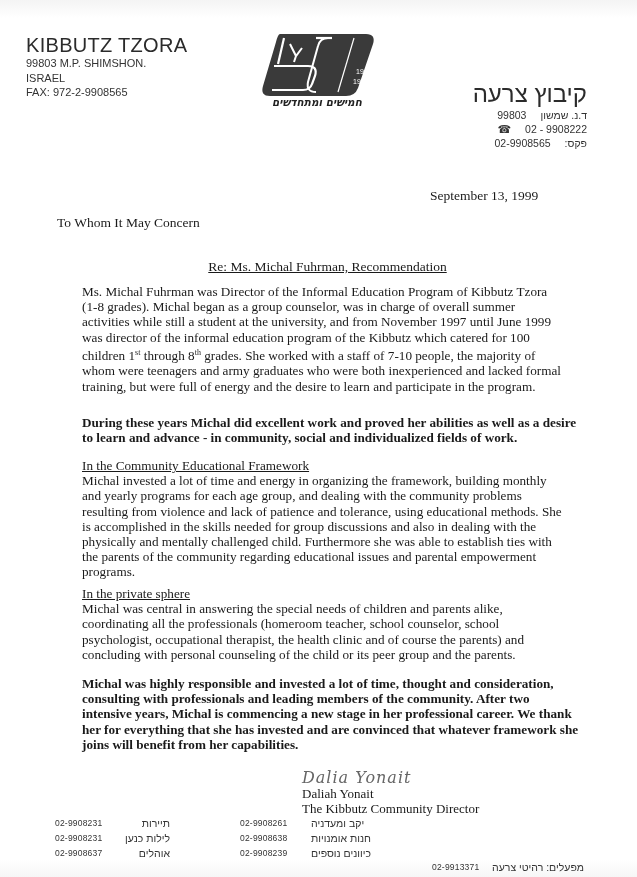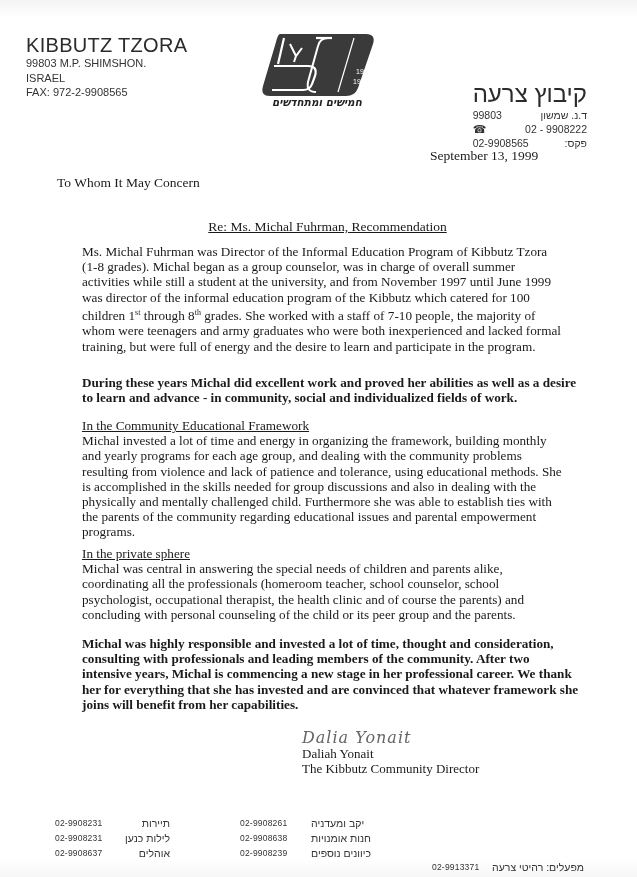--- a/index.html
+++ b/index.html
@@ -19,26 +19,26 @@
   
   .logo { position: absolute; left: 258px; top: 30px; width: 120px; height: 80px; }
   .logo svg { display: block; }
   .logo-caption { position: absolute; left: 252px; top: 96px; width: 130px; text-align: center;
     font-family: "DejaVu Sans", sans-serif; font-size: 10.5px; font-weight: bold; font-style: italic;
     direction: rtl; color: #222; }
 
   
   .lh-right { position: absolute; right: 50px; top: 32px; font-family: "Liberation Sans", sans-serif; color: #333; text-align: right; margin-top: 48px; }
   .lh-right .org-he { font-size: 24px; direction: rtl; line-height: 28px; color: #2b2b2b; }
-  .lh-right .row { font-size: 10.5px; line-height: 14px; display: flex; justify-content: space-between; gap: 14px; }
+  .lh-right .row { font-size: 10.5px; line-height: 14px; display: flex; justify-content: flex-end; gap: 14px; }
   .lh-right .row .he { direction: rtl; }
   .phone-glyph { font-size: 11px; }
 
   
-  .serif { font-family: "Liberation Serif", serif; }
+  .serif { font-family: "Liberation Serif", serif; margin-top: 40px; }
   .date { position: absolute; left: 430px; top: 148px; font-size: 13.5px; }
   .salutation { position: absolute; left: 57px; top: 175px; font-size: 13.5px; }
   .subject { position: absolute; left: 0; width: 637px; top: 219px; text-align: center; font-size: 13.5px; }
   .subject span { text-decoration: underline; padding-left: 18px; }
 
   .block { position: absolute; left: 82px; width: 480px; font-size: 13.2px; line-height: 15.2px; }
   .block p { margin: 0; }
   .p1 { top: 244px; }
   .p2 { top: 375px; font-weight: bold; width: 500px; }
   .sec1 { top: 418px; }

